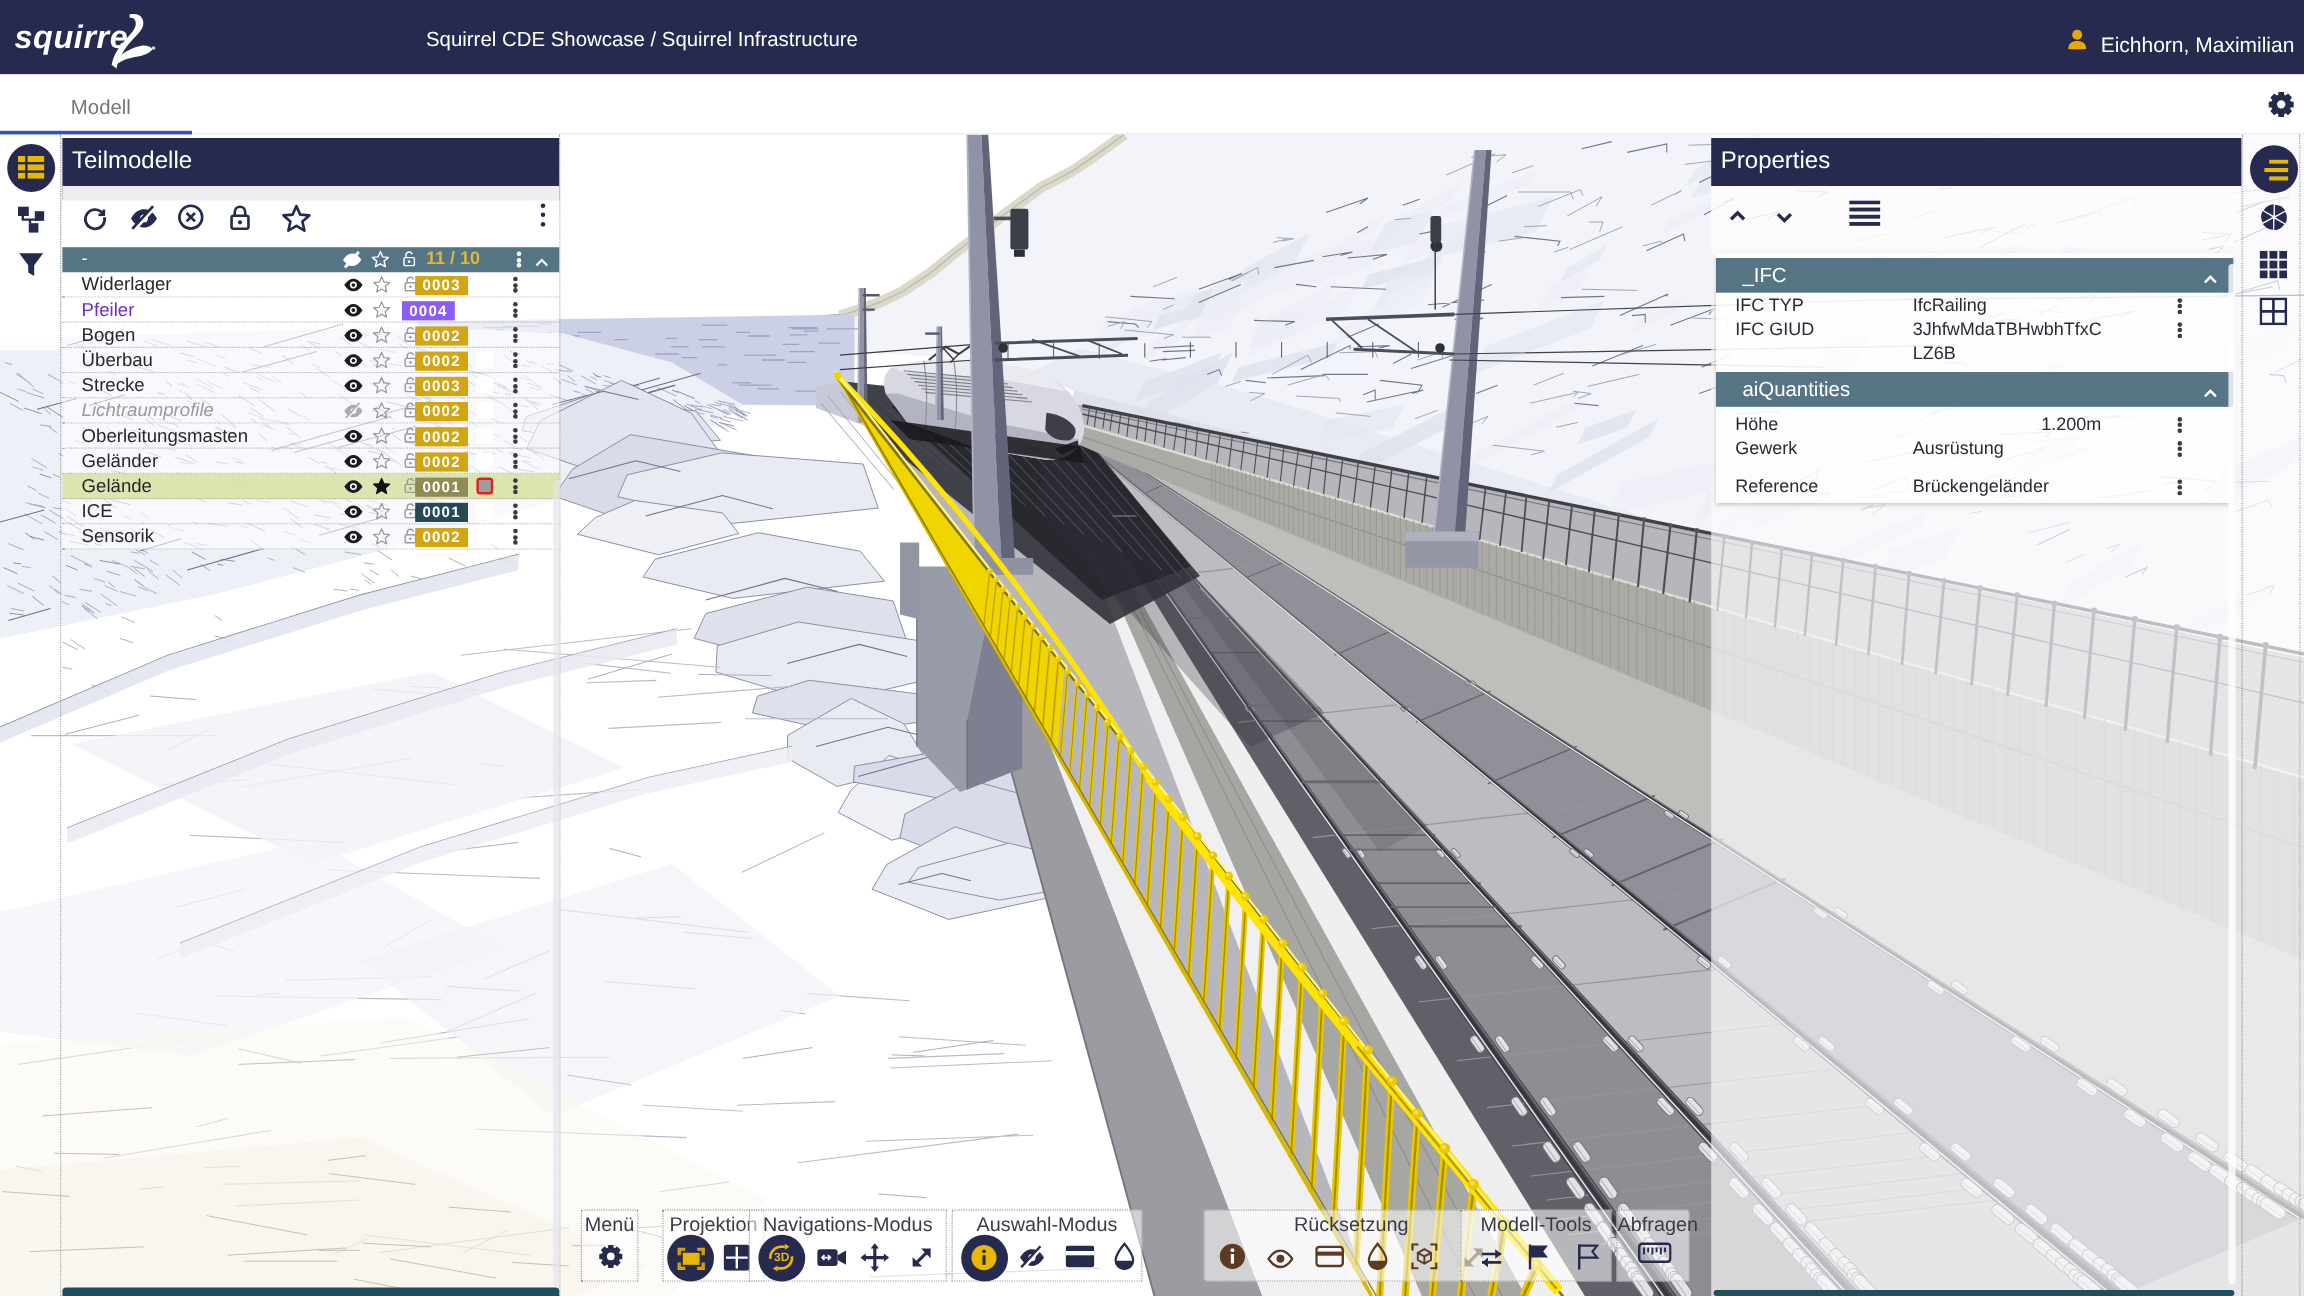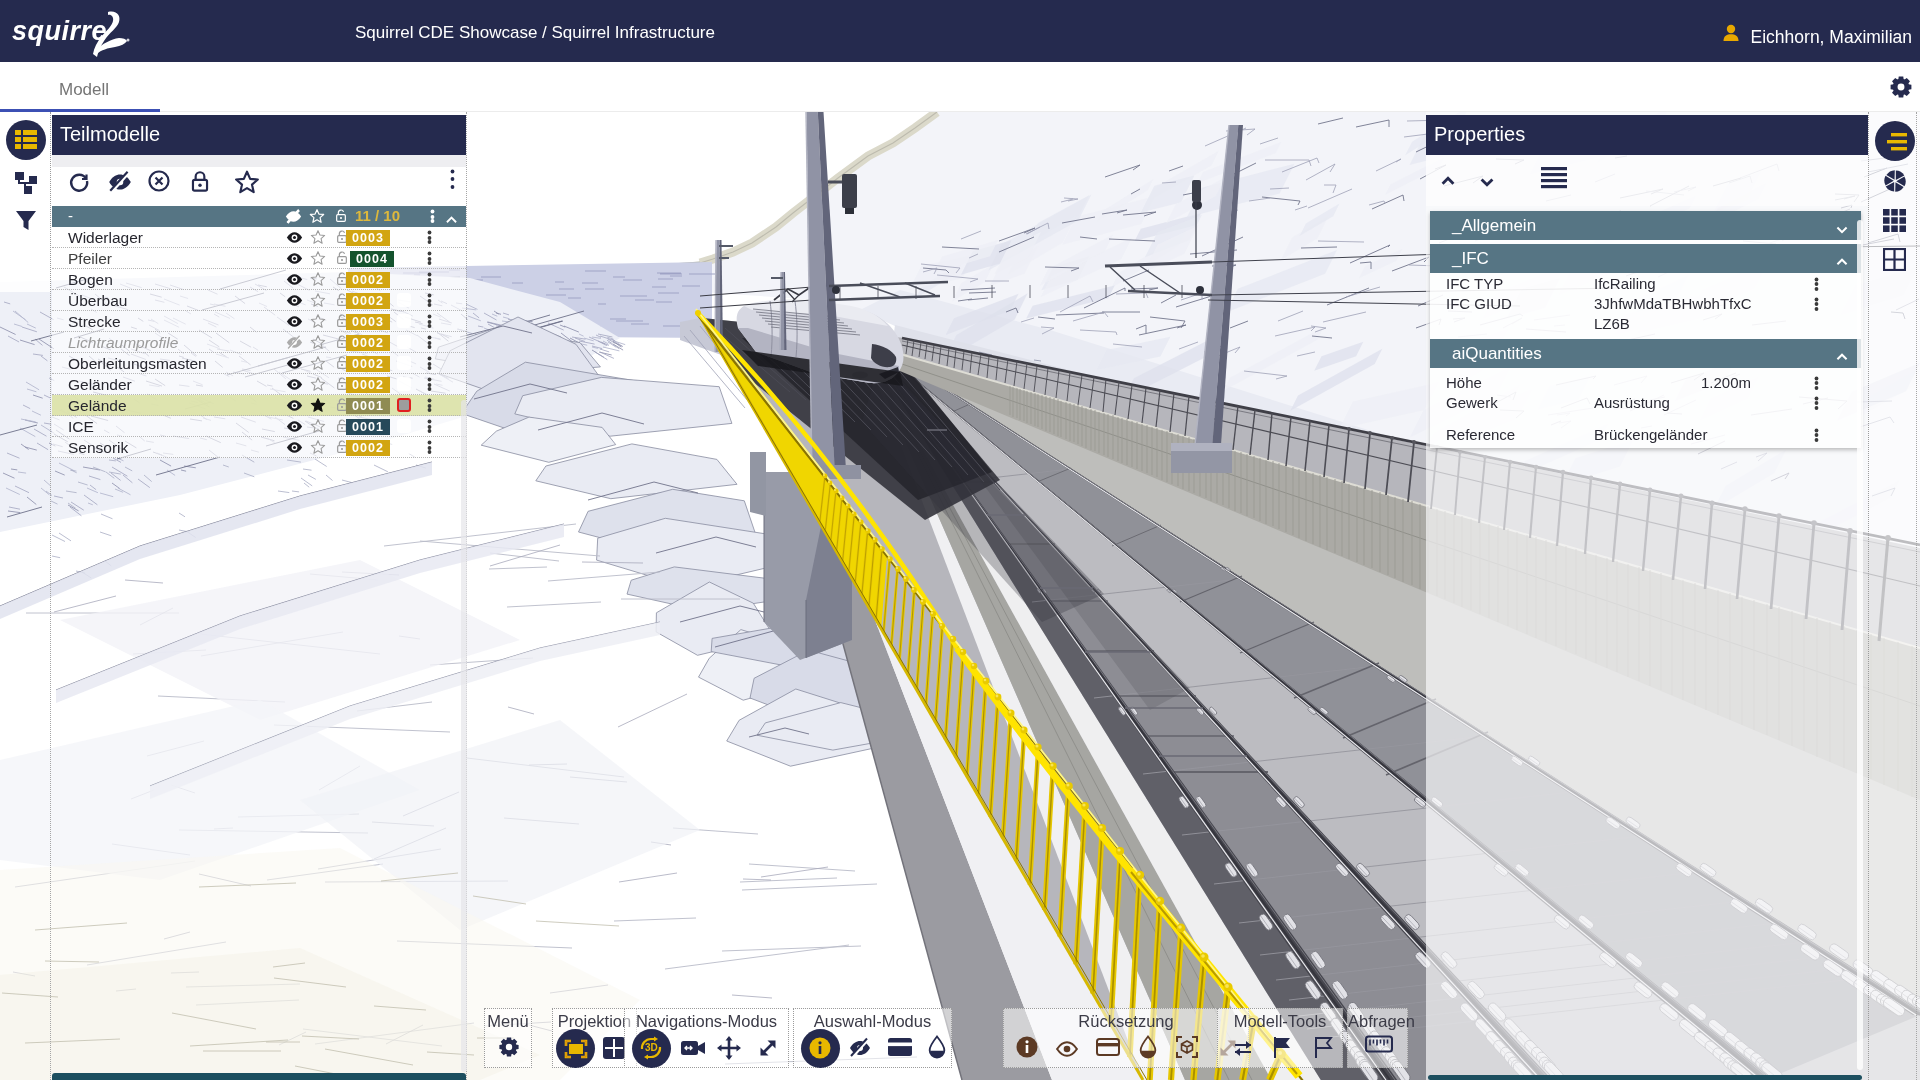--- a/index.html
+++ b/index.html
@@ -1172,35 +1172,35 @@
             <circle cx="12" cy="15" r="1.6" fill="#9a9a9a"></circle>
           </svg></span>
         <span class="badge" style="left:294px; top:3px; background:#d2a511;">0003</span>
         <span style="position:absolute; left:375px; top:3px;"><svg width="5" height="15" viewBox="0 0 5 15">
             <circle cx="2.5" cy="2.5" r="1.9" fill="#3a3a3a"></circle>
             <circle cx="2.5" cy="8" r="1.9" fill="#3a3a3a"></circle>
             <circle cx="2.5" cy="12" r="1.9" fill="#3a3a3a"></circle>
           </svg></span>
       </div>
       <div class="row" style="top:42px; background:rgba(255,255,255,0.60);">
-        <span class="rlabel" style="color:#404040; font-style:normal;">Pfeiler</span>
+        <span class="rlabel" style="color:#6d28d9; font-style:normal;">Pfeiler</span>
         <span style="position:absolute; left:234px; top:2px;"><svg width="17" height="17" viewBox="0 0 20 20">
             <path d="M1,10 C4,5.5 7,3.8 10,3.8 C13,3.8 16,5.5 19,10 C16,14.5 13,16.2 10,16.2 C7,16.2 4,14.5 1,10 Z" fill="#1a1a1f"></path>
             <circle cx="10" cy="10" r="3.4" fill="#fff"></circle>
             <circle cx="10" cy="10" r="1.8" fill="#1a1a1f"></circle>
           </svg></span>
         <span style="position:absolute; left:258px; top:2px;"><svg width="16" height="16" viewBox="0 0 24 24">
             <polygon points="12,2.5 14.9,9.1 22,9.7 16.6,14.4 18.2,21.4 12,17.7 5.8,21.4 7.4,14.4 2,9.7 9.1,9.1" fill="none" stroke="#9a9a9a" stroke-width="1.6" stroke-linejoin="round"></polygon>
           </svg></span>
         <span style="position:absolute; left:282px; top:2px;"><svg width="16" height="16" viewBox="0 0 24 24">
             <path d="M8,10 V7 A4,4 0 0 1 15.8,5.8" stroke="#9a9a9a" stroke-width="1.8" fill="none"></path>
             <rect x="5.5" y="10" width="13" height="10" rx="1.5" stroke="#9a9a9a" stroke-width="1.8" fill="none"></rect>
             <circle cx="12" cy="15" r="1.6" fill="#9a9a9a"></circle>
           </svg></span>
-        <span class="badge" style="left:298px; top:3px; background:#14532d;">0004</span>
+        <span class="badge" style="left:283px; top:3px; background:#8b5cf6;">0004</span>
         <span style="position:absolute; left:375px; top:3px;"><svg width="5" height="15" viewBox="0 0 5 15">
             <circle cx="2.5" cy="2.5" r="1.9" fill="#3a3a3a"></circle>
             <circle cx="2.5" cy="8" r="1.9" fill="#3a3a3a"></circle>
             <circle cx="2.5" cy="12" r="1.9" fill="#3a3a3a"></circle>
           </svg></span>
       </div>
       <div class="row" style="top:63px; background:rgba(255,255,255,0.60);">
         <span class="rlabel" style="color:#26262e; font-style:normal;">Bogen</span>
         <span style="position:absolute; left:234px; top:2px;"><svg width="17" height="17" viewBox="0 0 20 20">
             <path d="M1,10 C4,5.5 7,3.8 10,3.8 C13,3.8 16,5.5 19,10 C16,14.5 13,16.2 10,16.2 C7,16.2 4,14.5 1,10 Z" fill="#1a1a1f"></path>
@@ -1422,26 +1422,20 @@
           <path d="M2,5 L7,10 L12,5" stroke="#252a4e" stroke-width="2.6" fill="none"></path>
         </svg></div>
     <div class="abs" style="left:115px; top:12px;"><svg width="26" height="22" viewBox="0 0 26 22">
           <rect x="0" y="0" width="26" height="3.2" fill="#252a4e"></rect>
           <rect x="0" y="6" width="26" height="3.2" fill="#252a4e"></rect>
           <rect x="0" y="12" width="26" height="3.2" fill="#252a4e"></rect>
           <rect x="0" y="18" width="26" height="3.2" fill="#252a4e"></rect>
         </svg></div>
   </div>
   <div id="rcontent">
-      <div class="sect tealband">
-        <span>_Allgemein</span>
-        <span style="position:absolute; left:auto; right:12px; top:8px;"><svg width="14" height="11" viewBox="0 0 14 12">
-            <path d="M2,5 L7,10 L12,5" stroke="#fff" stroke-width="2.2" fill="none"></path>
-          </svg></span>
-      </div>
       <div style="height:4px; background:rgba(255,255,255,0.72);"></div>
       <div class="sect tealband">
         <span>_IFC</span>
         <span style="position:absolute; left:auto; right:12px; top:8px;"><svg width="14" height="11" viewBox="0 0 14 12">
             <path d="M2,9 L7,4 L12,9" stroke="#fff" stroke-width="2.2" fill="none"></path>
           </svg></span>
       </div>
       <div class="prow" style="height:20px;">
         <span class="pl">IFC TYP</span>
         <span class="pv">IfcRailing</span>

